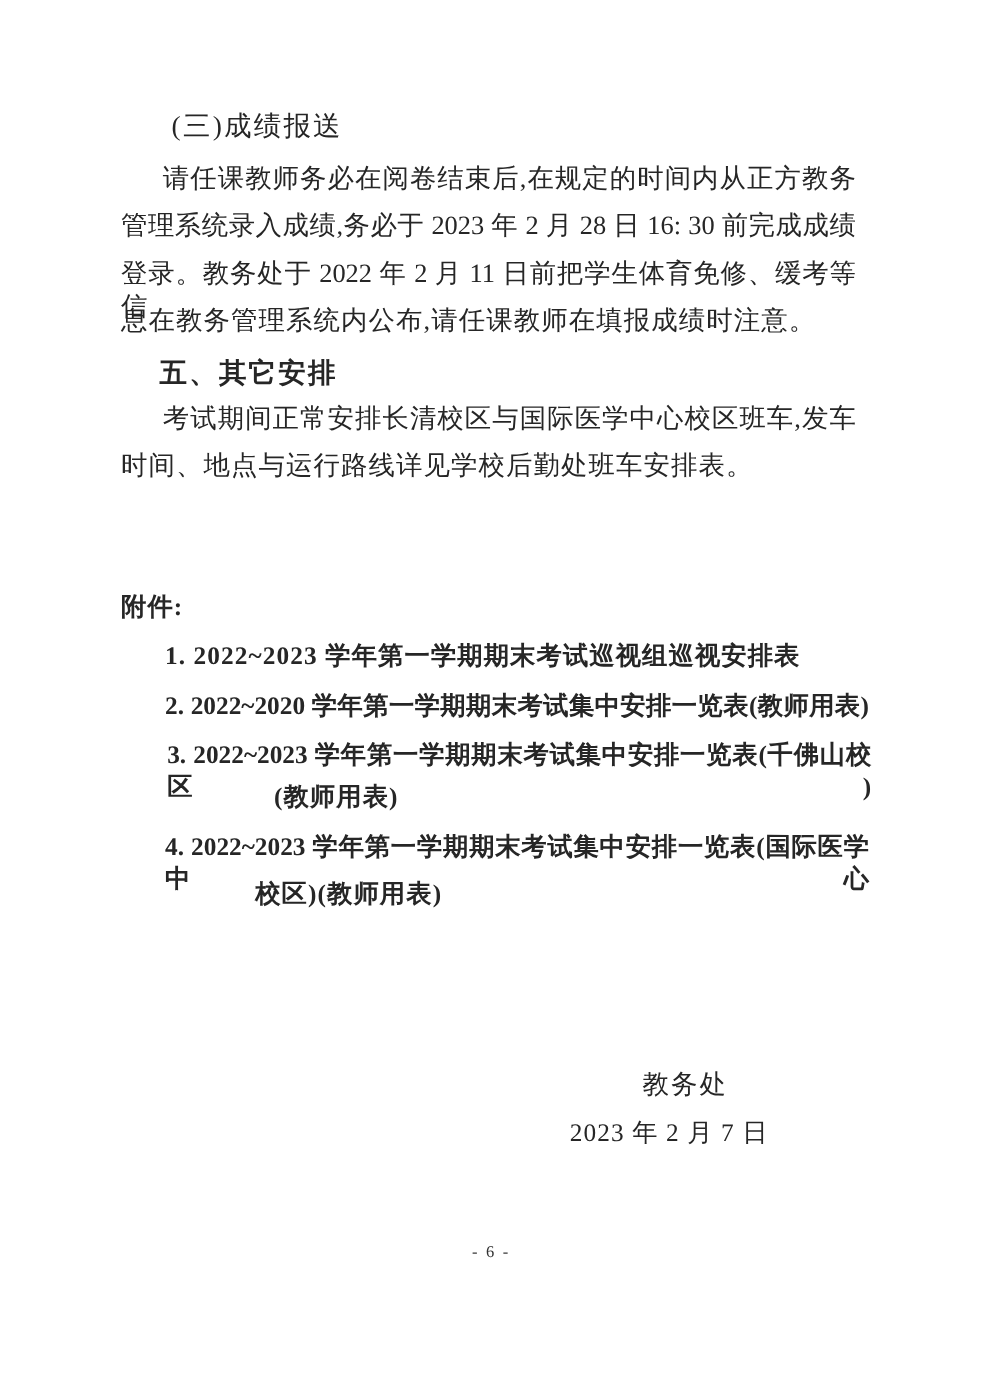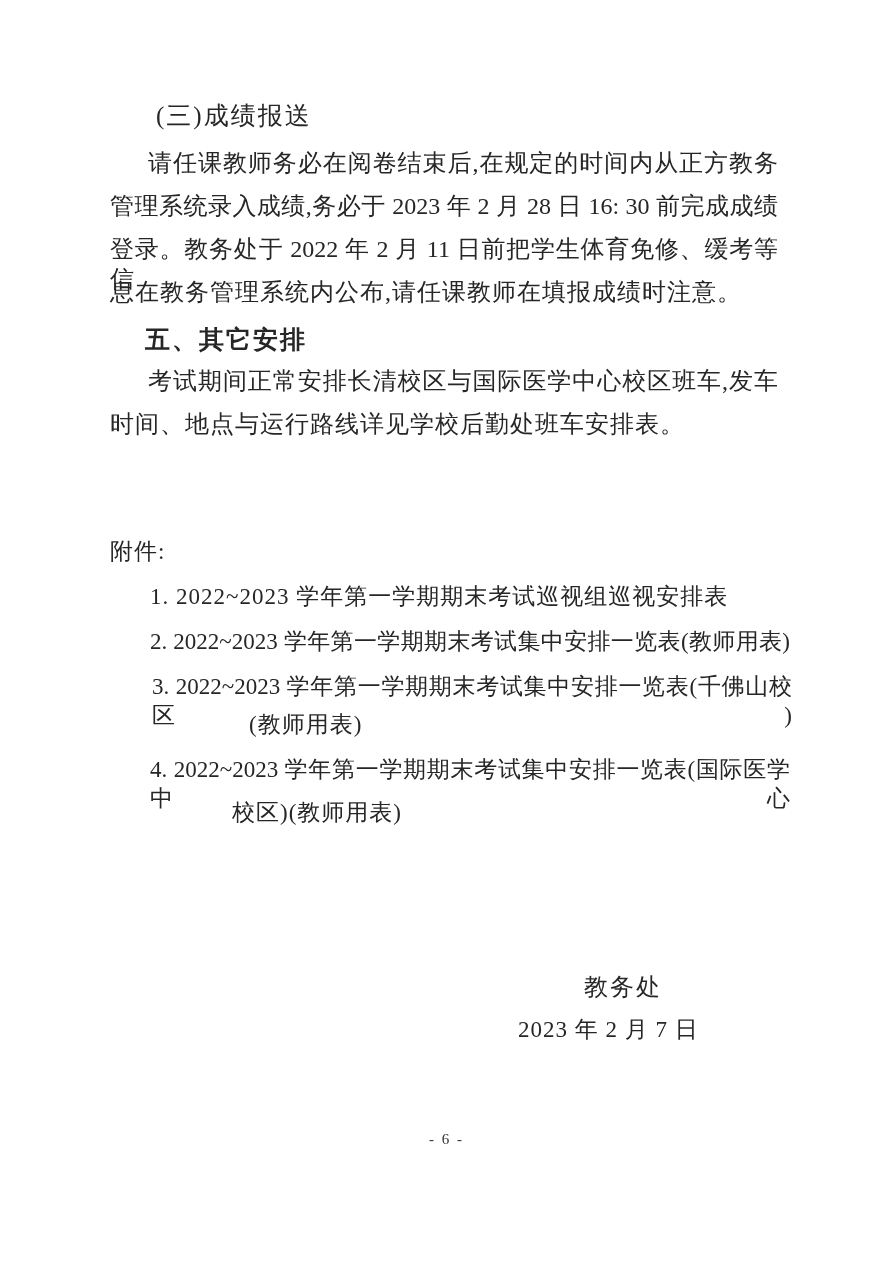--- a/index.html
+++ b/index.html
@@ -29,21 +29,21 @@
     font-size:25px;
     letter-spacing:2px;
     text-align:center;
   }
   .h-hei {            
     font-family:"Liberation Sans","DejaVu Sans",sans-serif;
     font-weight:700;
     font-size:25px;
     letter-spacing:2px;
   }
-  .att { font-size:23px; }
+  .att { font-size:23px;font-weight:bold; }
   .sig { font-size:24px; letter-spacing:2px; }
   .dat { font-size:23px; }
   .pgnum {
     position:absolute;
     left:0; width:893px;
     text-align:center;
     font-size:15px;
     letter-spacing:2px;
     color:#333333;
   }
@@ -62,21 +62,21 @@
 
   <div class="ln" style="left:110px; top:277px;">息在教务管理系统内公布,请任课教师在填报成绩时注意。</div>
 
   <div class="ln jus" style="left:148px; top:366px; width:630px;">考试期间正常安排长清校区与国际医学中心校区班车,发车</div>
   <div class="ln" style="left:110px; top:409px;">时间、地点与运行路线详见学校后勤处班车安排表。</div>
 
   <div class="ln att" style="left:110px; top:538px;">附件:</div>
 
   <div class="ln att" style="left:150px; top:583px;text-align:right;">1. 2022~2023 学年第一学期期末考试巡视组巡视安排表</div>
 
-  <div class="ln att jus" style="left:150px; top:628px; width:640px;">2. 2022~2023 学年第一学期期末考试集中安排一览表(教师用表)</div>
+  <div class="ln att jus" style="left:150px; top:628px; width:640px;">2. 2022~2020 学年第一学期期末考试集中安排一览表(教师用表)</div>
 
   <div class="ln att jus" style="left:152px; top:673px; width:640px;">3. 2022~2023 学年第一学期期末考试集中安排一览表(千佛山校区)</div>
   <div class="ln att" style="left:232px; top:711px;margin-left:17px;">(教师用表)</div>
 
   <div class="ln att jus" style="left:150px; top:756px; width:640px;">4. 2022~2023 学年第一学期期末考试集中安排一览表(国际医学中心</div>
   <div class="ln att" style="left:232px; top:799px;">校区)(教师用表)</div>
 
   <div class="ln sig" style="left:584px; top:972px;">教务处</div>
   <div class="ln dat" style="left:518px; top:1016px;">2023 年 2 月 7 日</div>
 

